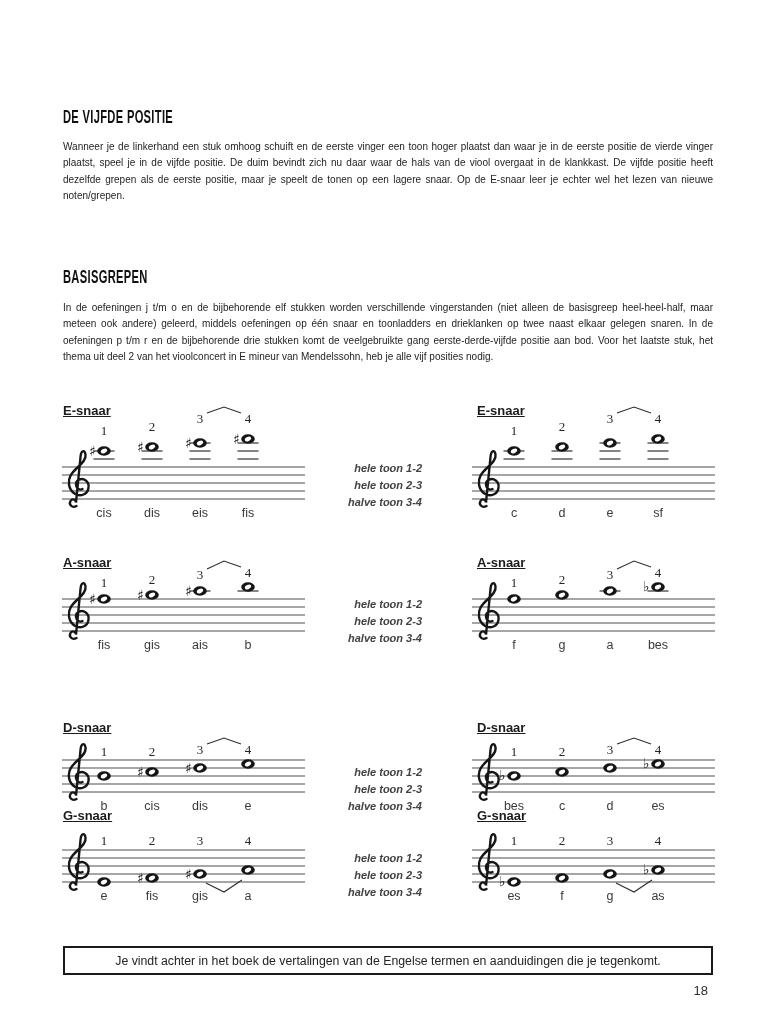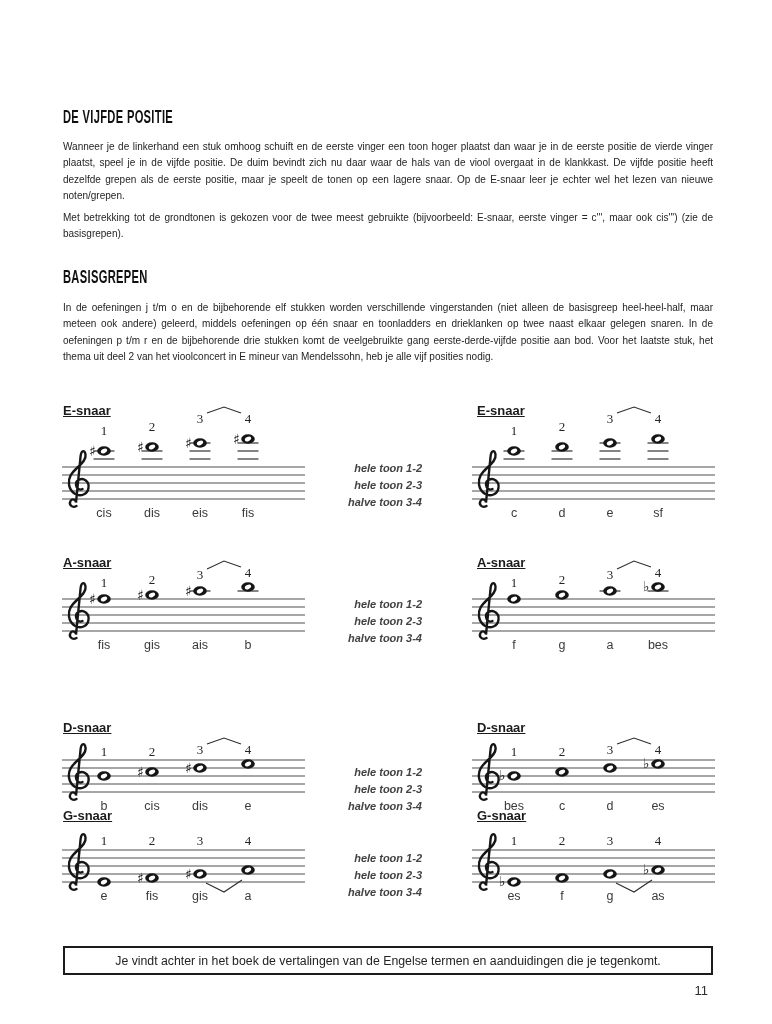--- a/index.html
+++ b/index.html
@@ -22,21 +22,20 @@
 </style>
 </head>
 <body>
 
 <div class="page">
 
   <h1 class="h-main" style="top:108px">DE VIJFDE POSITIE</h1>
 
   <p class="body-text" style="top:139px">Wanneer je de linkerhand een stuk omhoog schuift en de eerste vinger een toon hoger plaatst dan waar je in de eerste positie de vierde vinger plaatst, speel je in de vijfde positie. De duim bevindt zich nu daar waar de hals van de viool overgaat in de klankkast. De vijfde positie heeft dezelfde grepen als de eerste positie, maar je speelt de tonen op een lagere snaar. Op de E-snaar leer je echter wel het lezen van nieuwe noten/grepen.</p>
 
-  <p class="body-text" style="top:210px">Met betrekking tot de grondtonen is gekozen voor de twee meest gebruikte (bijvoorbeeld: E-snaar, eerste vinger = c''', maar ook cis''') (zie de basisgrepen).</p>
 
   <h1 class="h-main" style="top:268px">BASISGREPEN</h1>
 
   <p class="body-text" style="top:300px">In de oefeningen j t/m o en de bijbehorende elf stukken worden verschillende vingerstanden (niet alleen de basisgreep heel-heel-half, maar meteen ook andere) geleerd, middels oefeningen op één snaar en toonladders en drieklanken op twee naast elkaar gelegen snaren. In de oefeningen p t/m r en de bijbehorende drie stukken komt de veelgebruikte gang eerste-derde-vijfde positie aan bod. Voor het laatste stuk, het thema uit deel 2 van het vioolconcert in E mineur van Mendelssohn, heb je alle vijf posities nodig.</p>
 
   <div class="msrow" style="top:405px">
     <div class="snaar" style="left:3px;top:-2px">E-snaar</div>
     <div class="snaar" style="left:417px;top:-2px">E-snaar</div>
     <svg id="staff-0-l" class="staff-svg" style="left:0" width="250" height="124" viewBox="0 0 250 124">
         <line x1="2" y1="62" x2="245" y2="62" stroke="#4f4f4f" stroke-width="1.2"></line>
@@ -312,15 +311,15 @@
       <div>hele toon 1-2</div>
       <div>hele toon 2-3</div>
       <div>halve toon 3-4</div>
     </div>
   </div>
 
   <div class="footer-box">
     <span>Je vindt achter in het boek de vertalingen van de Engelse termen en aanduidingen die je tegenkomt.</span>
   </div>
 
-  <div class="pagenum">11</div>
+  <div class="pagenum">18</div>
 
 </div>
 
 </body></html>

